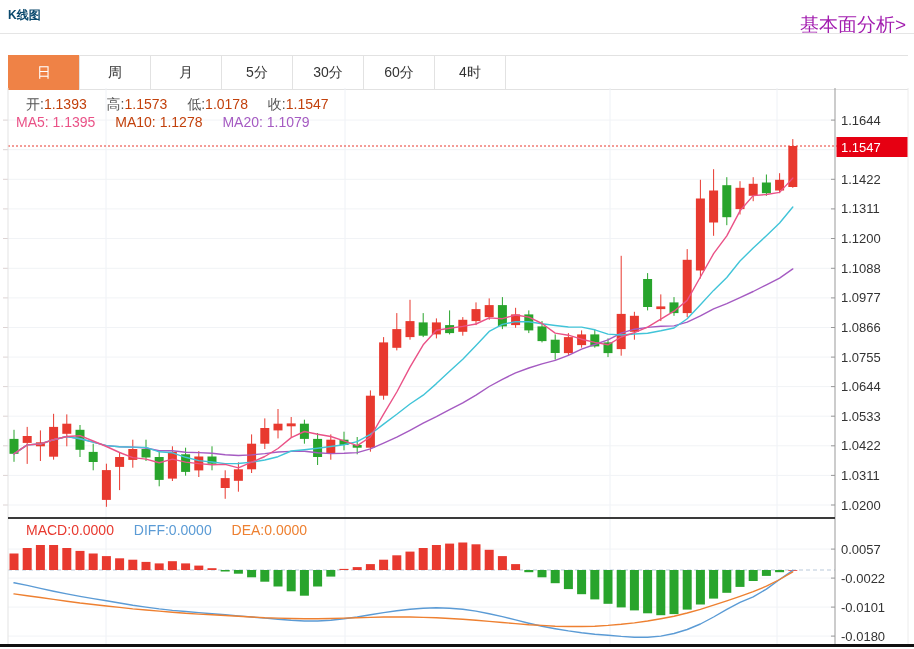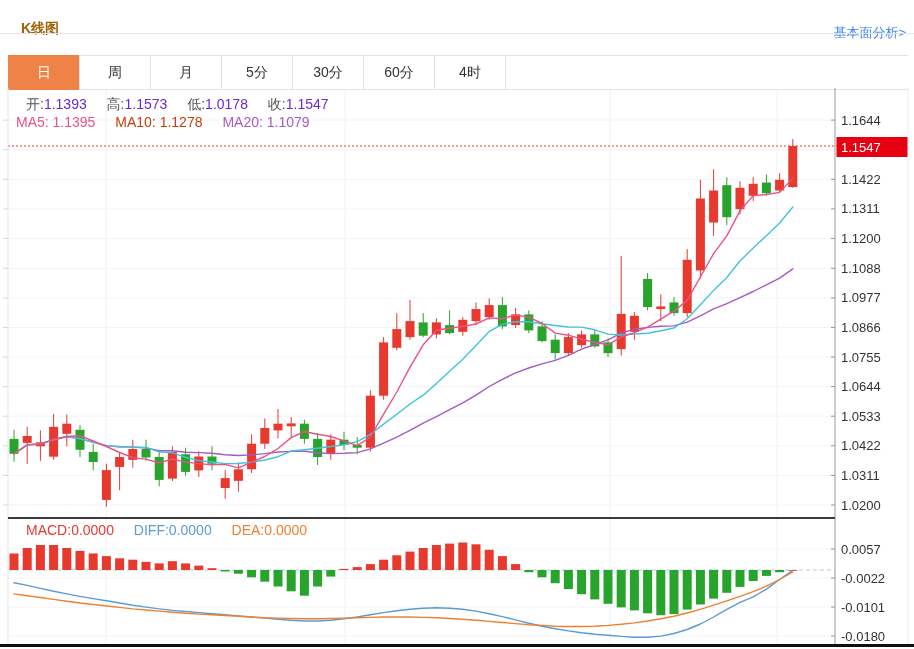--- a/index.html
+++ b/index.html
@@ -1,34 +1,34 @@
 <!DOCTYPE html>
 <html><head>
 <meta charset="utf-8">
 <style>
   html,body{margin:0;padding:0;background:#fff;}
   .page{position:relative;width:914px;height:649px;background:#fff;overflow:hidden;
         font-family:"Liberation Sans","DejaVu Sans",sans-serif;}
-  .title{position:absolute;left:8px;top:7px;font-size:14px;font-weight:bold;color:#a16207;margin:13px;}
-  .top-link{position:absolute;right:8px;top:24px;font-size:13px;color:#3b82f6;text-decoration:none;cursor:pointer;}
+  .title{position:absolute;left:8px;top:7px;font-size:12px;font-weight:bold;color:#0c4a6e;margin:0;}
+  .top-link{position:absolute;right:8px;top:12px;font-size:19px;color:#a21caf;text-decoration:none;cursor:pointer;}
   .title-rule{position:absolute;left:0;top:33px;width:914px;height:0;border-bottom:1px solid #e5e5e5;}
   .tabbar{position:absolute;left:8px;top:55px;width:900px;height:35px;display:flex;}
   .tab{width:70px;height:33px;line-height:33px;text-align:center;font-size:14px;color:#333;
        background:#fff;border:1px solid #e2e2e2;margin-left:-1px;cursor:pointer;box-sizing:content-box;}
   .tab:first-child{margin-left:0;}
   .tab.active{background:#ef8246;border-color:#ef8246;color:#fff;}
   .tab-filler{flex:1;border-top:1px solid #e2e2e2;border-bottom:1px solid #e2e2e2;}
   svg#chart{position:absolute;left:0;top:0;}
   .legend{position:absolute;font-size:14px;white-space:nowrap;z-index:2;}
   .lg1{left:26px;top:96px;}
   .lg2{left:16px;top:114px;}
   .lg3{left:26px;top:522px;text-align:center;}
   .lg-item{margin-right:16px;}
   .lab{color:#555;}
-  .val-red{color:#6d28d9;}
+  .val-red{color:#c2410c;}
   .ma5{color:#ea5287;}
   .ma10{color:#c2410c;}
   .ma20{color:#a55bc2;}
   .macd-v{color:#e8392f;}
   .diff-v{color:#5b9bd5;}
   .dea-v{color:#ee8031;}
   text{font-family:"Liberation Sans","DejaVu Sans",sans-serif;}
 </style>
 </head>
 <body>

